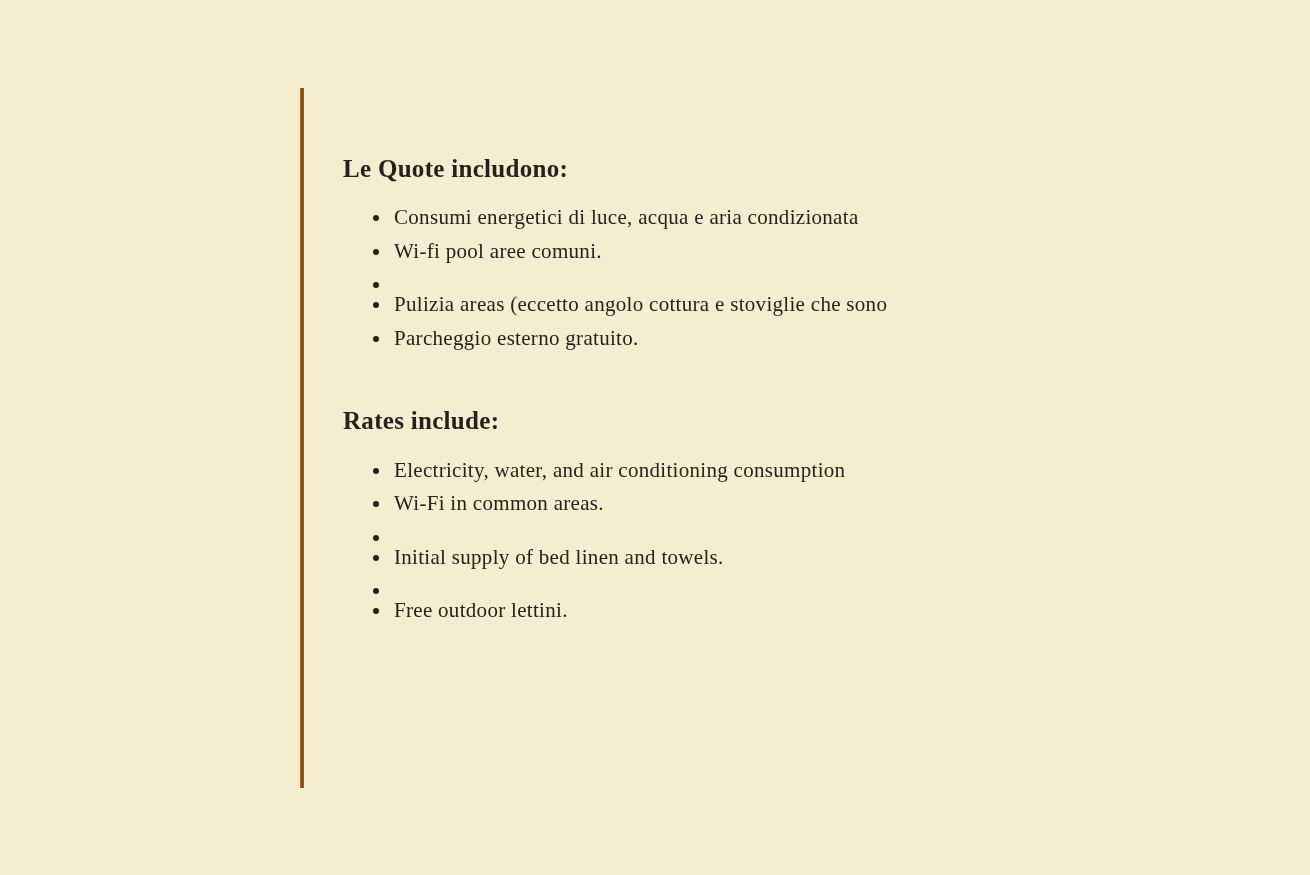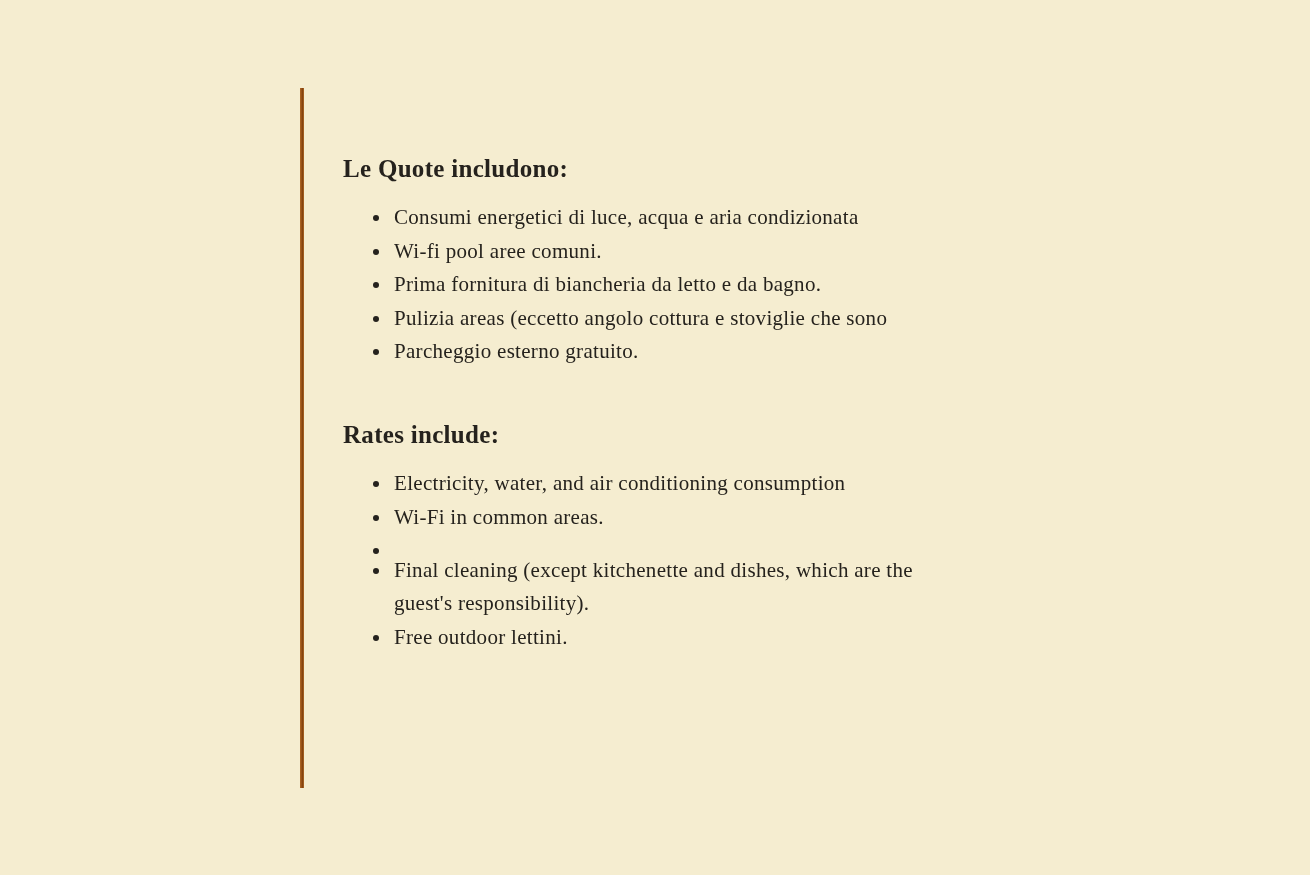--- a/index.html
+++ b/index.html
@@ -83,23 +83,20 @@
           </div>
       </li>
       <li class="list-item">
         <span class="bullet-marker"></span>
         <div class="li-text">
             <div>Wi-fi pool aree comuni.</div>
           </div>
       </li>
       <li class="list-item">
         <span class="bullet-marker"></span>
-        <div class="li-text">
-            <div>Prima fornitura di biancheria da letto e da bagno.</div>
-          </div>
       </li>
       <li class="list-item">
         <span class="bullet-marker"></span>
         <div class="li-text">
           <div>Pulizia areas (eccetto angolo cottura e stoviglie che sono</div>
         </div>
       </li>
       <li class="list-item">
         <span class="bullet-marker"></span>
         <div class="li-text">
@@ -123,23 +120,25 @@
         <div class="li-text">
             <div>Wi-Fi in common areas.</div>
           </div>
       </li>
       <li class="list-item">
         <span class="bullet-marker"></span>
       </li>
       <li class="list-item">
         <span class="bullet-marker"></span>
         <div class="li-text">
-          <div>Final cleaning (except kitchenette and dishes, which are the</div>
-          <div>guest's responsibility).</div>
-        </div>
+            <div>Initial supply of bed linen and towels.</div>
+          </div>
+      </li>
+      <li class="list-item">
+        <span class="bullet-marker"></span>
       </li>
       <li class="list-item">
         <span class="bullet-marker"></span>
         <div class="li-text">
             <div>Free outdoor lettini.</div>
           </div>
       </li>
     </ul>
 
   </div>

